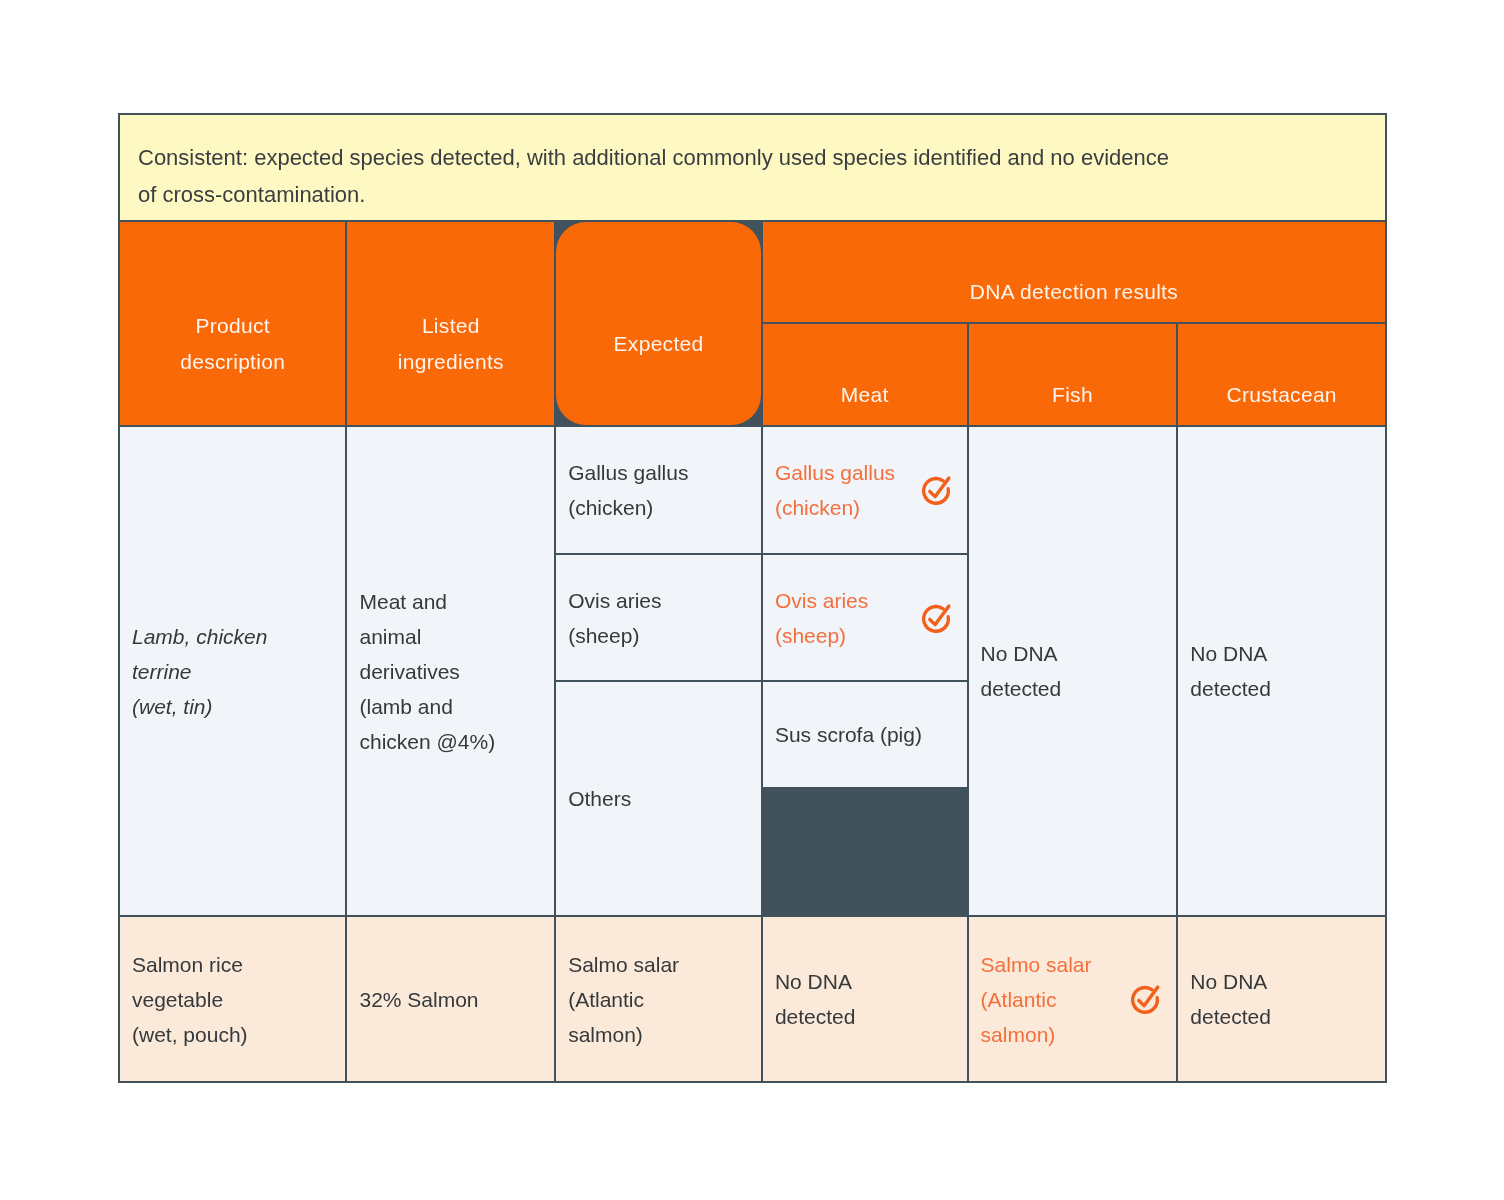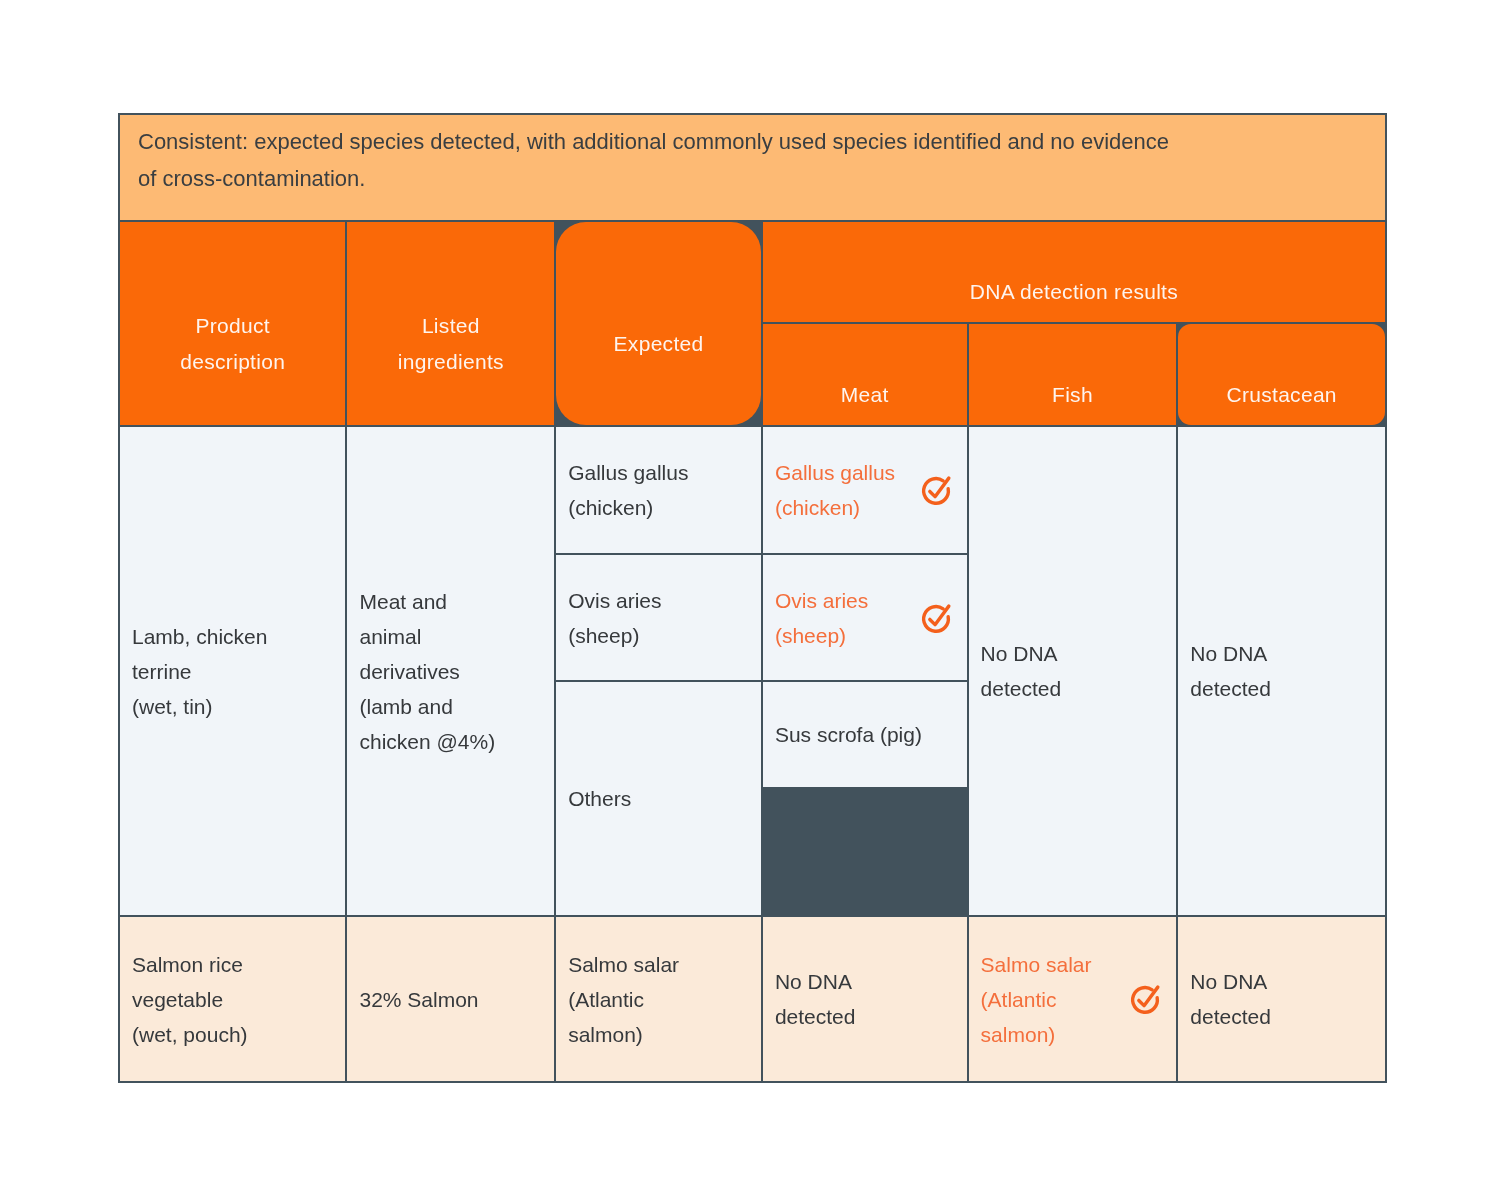--- a/index.html
+++ b/index.html
@@ -36,23 +36,23 @@
   }
   .cell-text {
     white-space: pre-line;
     line-height: 35px;
     font-size: 21px;
   }
   
   .caption {
     grid-column: 1 / 7;
     grid-row: 1;
-    background: #fdba74;
+    background: #fef9c3;
     align-items: flex-start;
-    padding: 8px 18px;
+    padding: 24px 18px;
   }
   .caption .cell-text {
     font-size: 22px;
     line-height: 37px;
     color: #3a3e41;
   }
   
   .th {
     background: #fa6908;
     justify-content: center;
@@ -83,22 +83,22 @@
     flex: 0 0 auto;
     margin-left: 6px;
   }
   
   .h-product     { grid-column: 1; grid-row: 2 / 4; }
   .h-ingredients { grid-column: 2; grid-row: 2 / 4; }
   .h-expected    { grid-column: 3; grid-row: 2 / 4; border-radius: 30px; }
   .h-dna         { grid-column: 4 / 7; grid-row: 2; }
   .h-meat        { grid-column: 4; grid-row: 3; }
   .h-fish        { grid-column: 5; grid-row: 3; }
-  .h-crust       { grid-column: 6; grid-row: 3; border-radius: 13px; }
-  .r1-product    { grid-column: 1; grid-row: 4 / 8; }
+  .h-crust       { grid-column: 6; grid-row: 3; }
+  .r1-product    { grid-column: 1; grid-row: 4 / 8; font-style: italic; }
   .r1-ingredients{ grid-column: 2; grid-row: 4 / 8; }
   .r1-e1         { grid-column: 3; grid-row: 4; }
   .r1-e2         { grid-column: 3; grid-row: 5; }
   .r1-e3         { grid-column: 3; grid-row: 6 / 8; }
   .r1-m1         { grid-column: 4; grid-row: 4; }
   .r1-m2         { grid-column: 4; grid-row: 5; }
   .r1-m3         { grid-column: 4; grid-row: 6; }
   .r1-m4         { grid-column: 4; grid-row: 7; }
   .r1-fish       { grid-column: 5; grid-row: 4 / 8; }
   .r1-crust      { grid-column: 6; grid-row: 4 / 8; }

